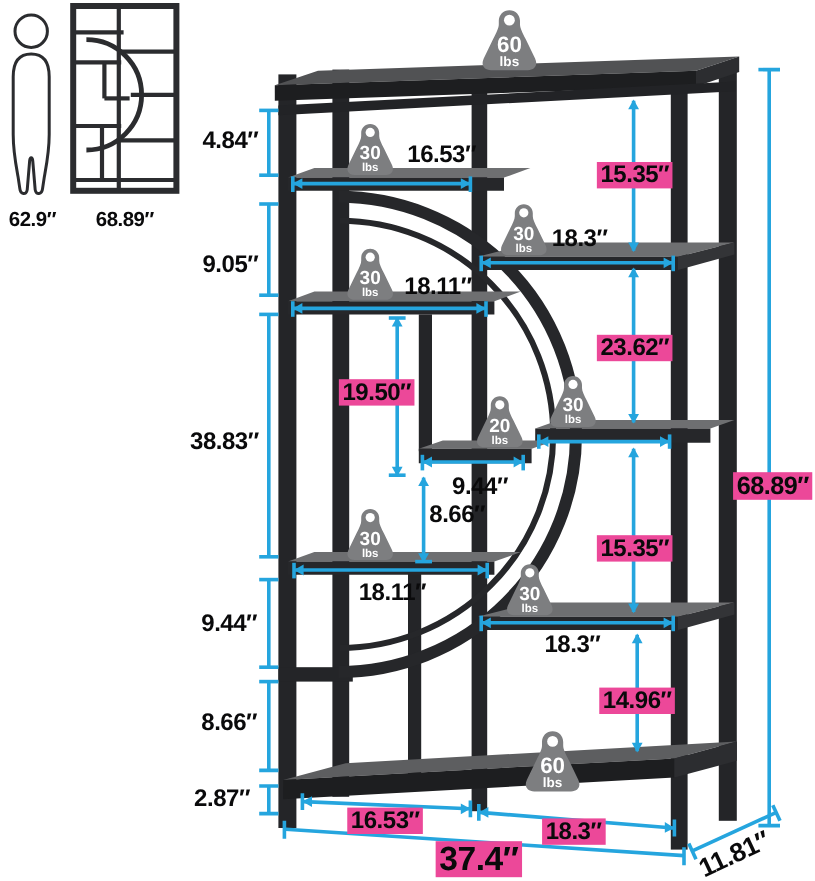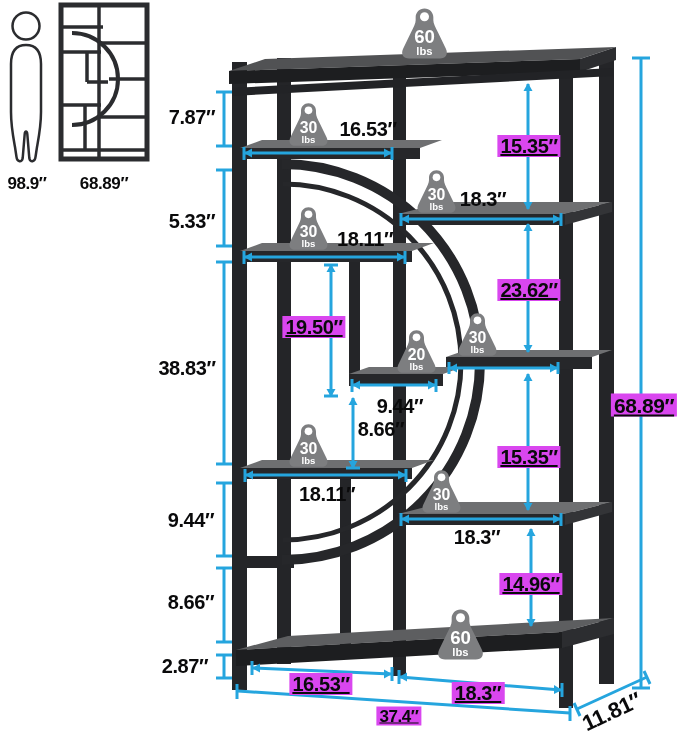--- a/index.html
+++ b/index.html
@@ -2,24 +2,24 @@
 <html><head>
 <meta charset="utf-8">
 <style>
   html,body{margin:0;padding:0;background:#fff;}
   #stage{position:relative;width:679px;height:734px;background:#fff;overflow:hidden;
          font-family:"Liberation Sans",sans-serif;}
   svg{display:block;}
   .abs{position:absolute;}
   .lbl{position:absolute;transform:translate(-50%,-50%);font-weight:700;font-size:20px;
        letter-spacing:-0.4px;color:#0a0a0b;white-space:nowrap;line-height:1;}
-  .lbl.bg{background:#d946ef;padding:1px 3px;text-decoration:underline;}
+  .lbl.bg{background:#ec4899;padding:1px 3px;}
   .fs18{font-size:17px;}
   .fs21{font-size:21px;}
-  .fs24{font-size:17px;}
+  .fs24{font-size:28px;}
   .rot{transform:translate(-50%,-50%) rotate(-25deg);font-size:22px;}
   .badge{position:absolute;}
   .badge svg{width:100%;height:100%;}
   .bshape{fill:#7d7e80;}
   .bval{font:700 19px "Liberation Sans",sans-serif;fill:#ffffff;text-anchor:middle;}
   .bunit{font:700 11.5px "Liberation Sans",sans-serif;fill:#ffffff;text-anchor:middle;}
 </style>
 </head>
 <body>
 
@@ -284,25 +284,25 @@
   </div>
   <div class="badge" style="left:433px;top:608px;width:55px;height:53px">
     <svg viewBox="0 0 56 54">
         <path class="bshape" d="M28,1.5 C22.8,1.5 19,5.5 19,10.5 L19,13.5 C19,16.5 17,20.5 14.2,26 L6.2,42.5 C3.6,48 6.4,52.5 12.4,52.5 L43.6,52.5 C49.6,52.5 52.4,48 49.8,42.5 L41.8,26 C39,20.5 37,16.5 37,13.5 L37,10.5 C37,5.5 33.2,1.5 28,1.5 Z"></path>
         <circle cx="28" cy="10" r="4.6" fill="#fff"></circle>
         <text class="bval" x="28" y="37">60</text>
         <text class="bunit" x="28" y="49">lbs</text>
       </svg>
   </div>
 
-  <div class="lbl fs18" style="left:27px;top:183px">98.9″</div>
+  <div class="lbl fs18" style="left:27px;top:183px">62.9″</div>
   <div class="lbl fs18" style="left:104px;top:183px">68.89″</div>
 
-  <div class="lbl" style="left:192px;top:117px">7.87″</div>
-  <div class="lbl" style="left:192px;top:221px">5.33″</div>
+  <div class="lbl" style="left:192px;top:117px">4.84″</div>
+  <div class="lbl" style="left:192px;top:221px">9.05″</div>
   <div class="lbl" style="left:187px;top:368px">38.83″</div>
   <div class="lbl" style="left:191px;top:520px">9.44″</div>
   <div class="lbl" style="left:191px;top:602px">8.66″</div>
   <div class="lbl" style="left:185px;top:666px">2.87″</div>
 
   <div class="lbl bg" style="left:529px;top:146px">15.35″</div>
   <div class="lbl bg" style="left:529px;top:290px">23.62″</div>
   <div class="lbl bg" style="left:529px;top:457px">15.35″</div>
   <div class="lbl bg" style="left:531px;top:584px">14.96″</div>
 

